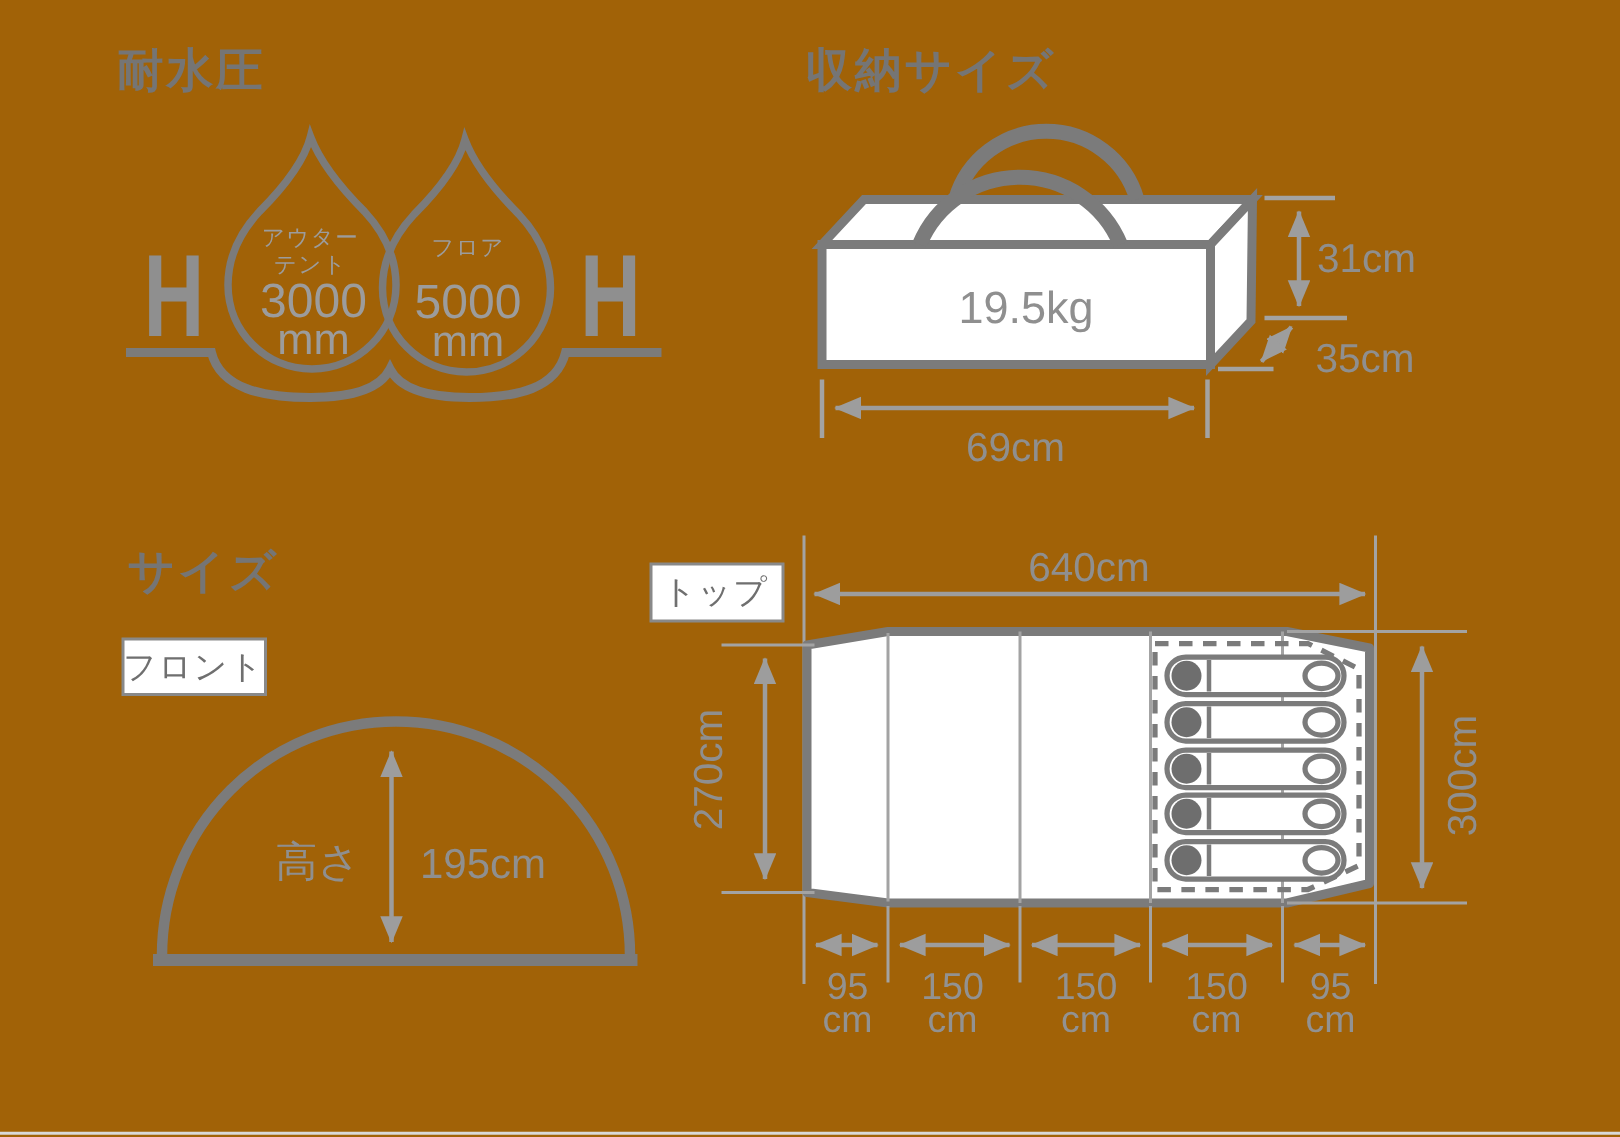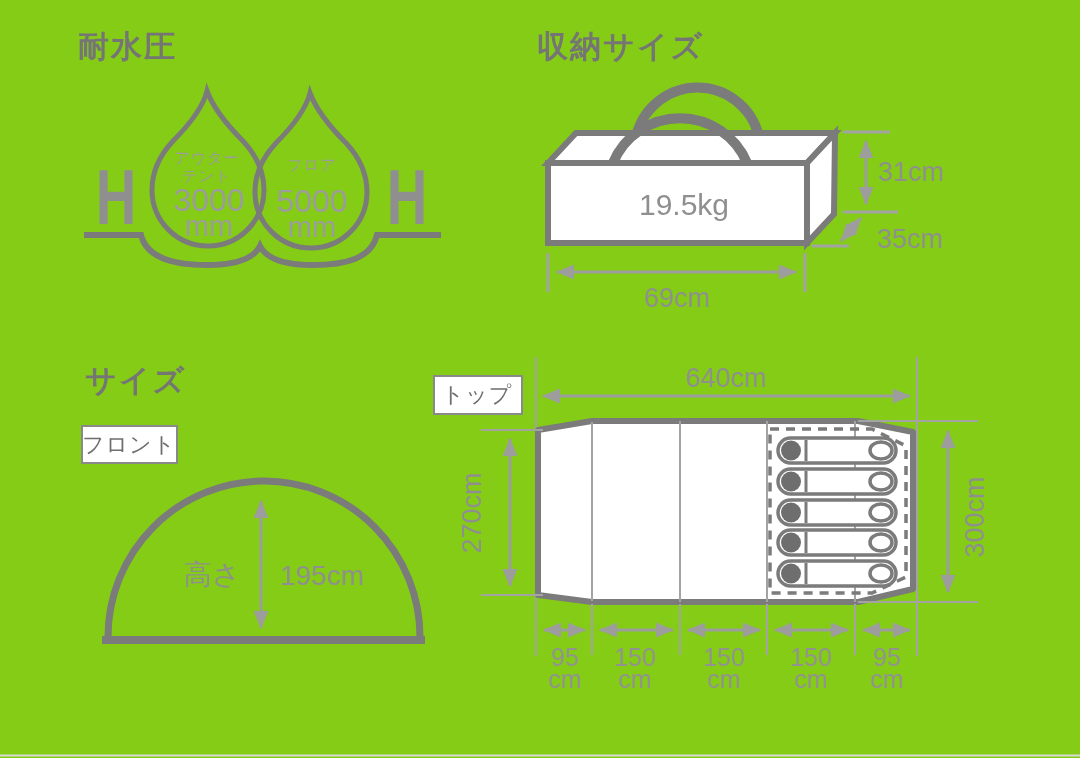--- a/index.html
+++ b/index.html
@@ -1,19 +1,19 @@
 <!DOCTYPE html>
 <html><head>
 <meta charset="utf-8">
 <style>
   html,body{margin:0;padding:0;background:#ffffff;}
   .canvas{
     position:relative;
     width:1080px;height:758px;
-    background:#84cc16;
+    background:#a16207;
     font-family:"Liberation Sans","DejaVu Sans",sans-serif;
     overflow:hidden;
   }
   svg{display:block;}
   text{
     font-family:"Liberation Sans","DejaVu Sans",sans-serif;
     fill:#8f8f8f;
   }
   .t-title{font-size:31px;font-weight:600;fill:#757575;letter-spacing:2px;}
   .t-box{font-size:22px;fill:#6f6f6f;letter-spacing:1px;}

